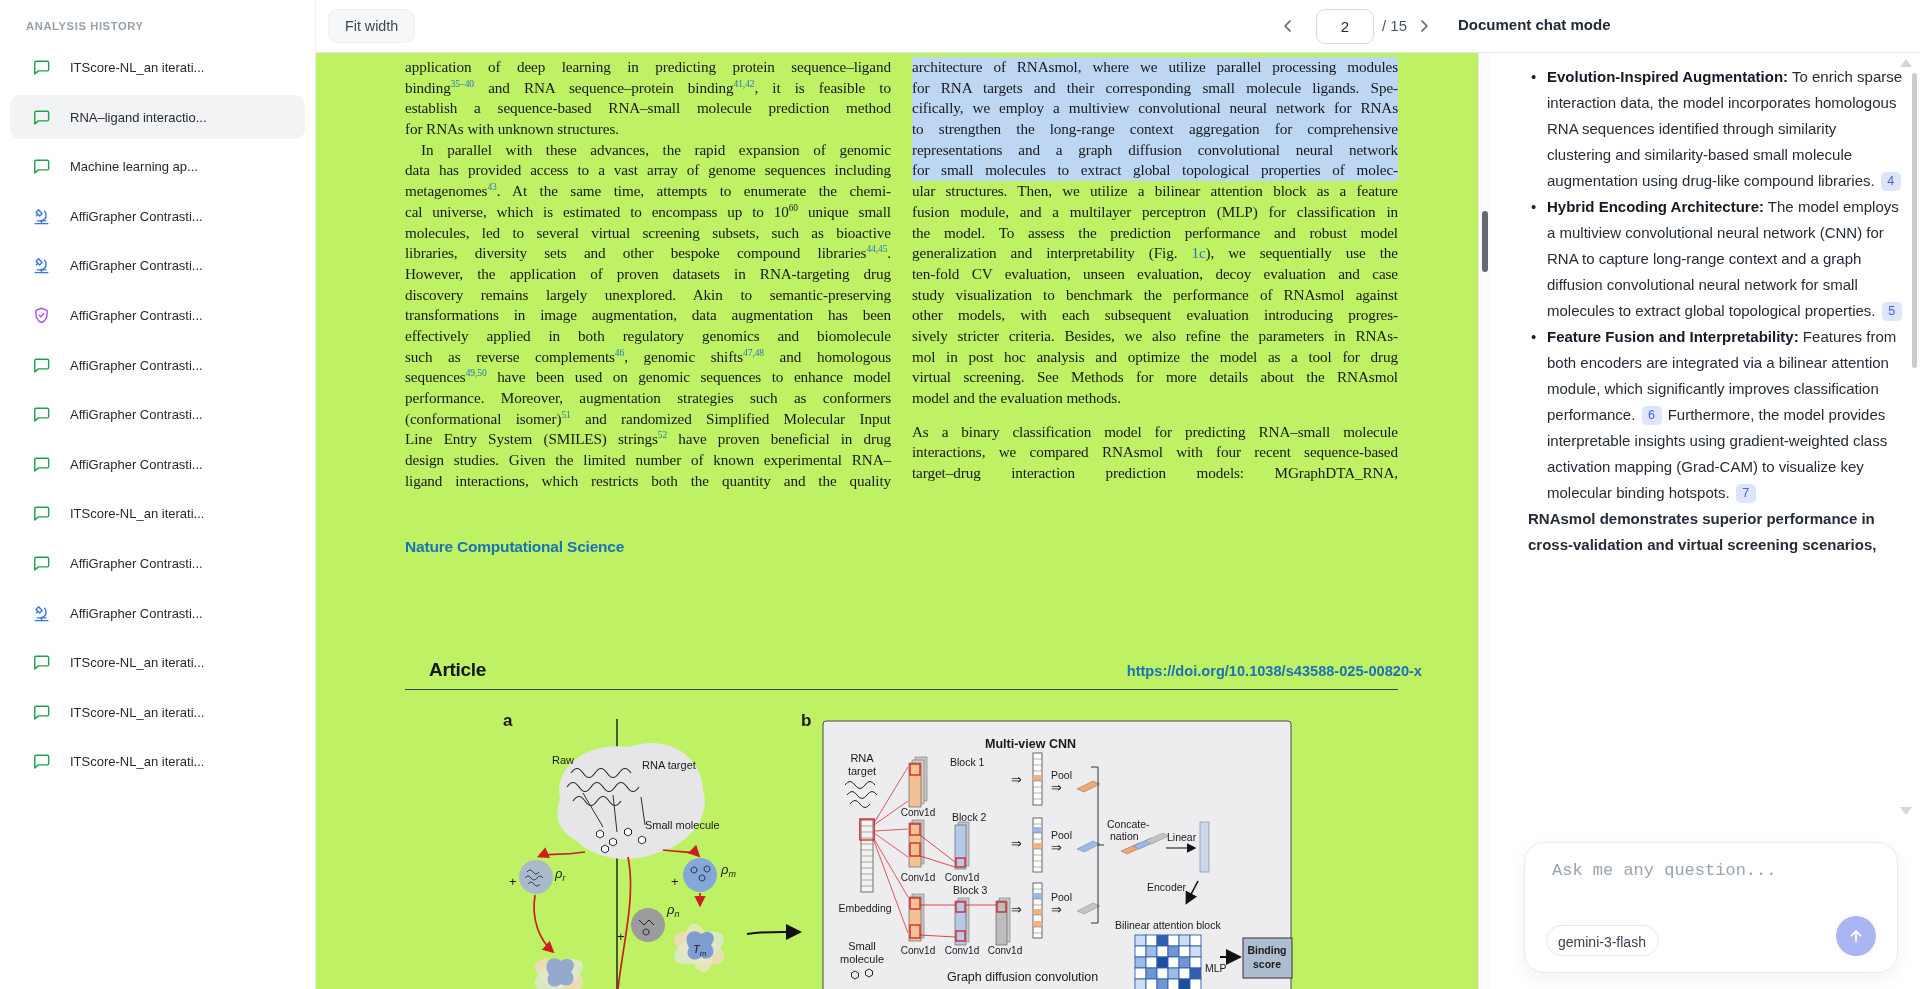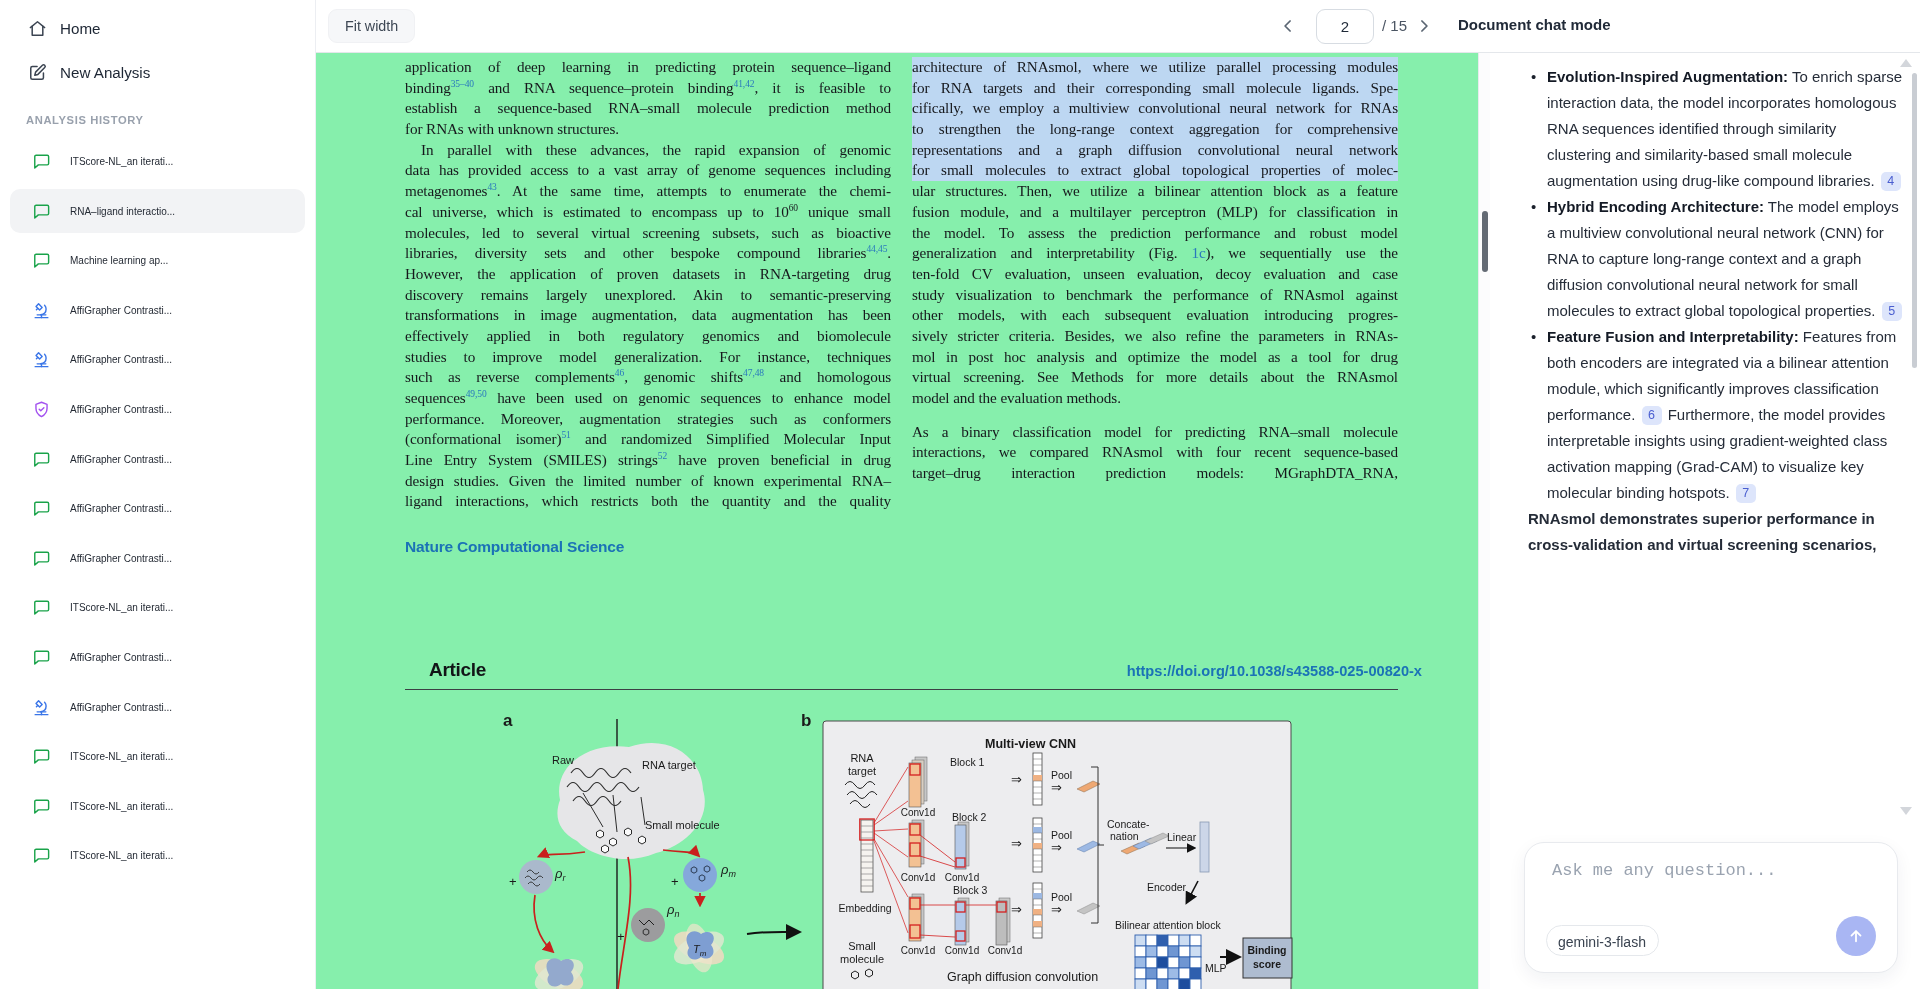--- a/index.html
+++ b/index.html
@@ -10,21 +10,21 @@
   
   #sidebar { position:absolute; left:0; top:0; width:316px; height:989px;
     background:#fff; border-right:1px solid #eceef2; overflow:hidden; }
   .side-top { padding-top:6px; }
   .side-row { display:flex; align-items:center; gap:13px; height:44px; padding:0 14px 0 28px;
     font-size:15.2px; font-weight:500; color:#1d2634; cursor:pointer; }
   .side-row .nav-ico svg { width:19px; height:19px; display:block; color:#3c4552; }
   .hist-label { font-size:11.2px; font-weight:700; letter-spacing:.055em; color:#99a1ad;
     padding:20px 0 8px 26px; }
   .side-item { display:flex; align-items:center; gap:19px; height:44px; margin:5.6px 10px;
-    padding:0 8px 0 22px; border-radius:10px; font-size:10px; color:#252b35; cursor:pointer;
+    padding:0 8px 0 22px; border-radius:10px; font-size:13px; color:#252b35; cursor:pointer;
     white-space:nowrap; overflow:hidden; }
   .side-item.selected { background:#f2f3f5; }
   .side-ico svg { width:19px; height:19px; display:block; }
   .ic-chat { color:var(--chat-green,#1aa34a); }
   .ic-microscope { color:var(--microscope-blue,#3b76e8); }
   .ic-shield { color:var(--shield-purple,#a352ef); }
 
   
   #main-header { position:absolute; left:316px; top:0; width:1604px; height:53px;
     background:#fff; border-bottom:1px solid #e4e7eb; }
@@ -37,21 +37,21 @@
   #chev-right { left:1098px; }
   .page-input { position:absolute; left:1000px; top:9px; width:58px; height:35px;
     border:1.5px solid #d7dce2; border-radius:9px; text-align:center; font-size:15px;
     color:#1f2937; outline:none; background:#fff; font-family:inherit; }
   .page-total { position:absolute; left:1066px; top:17px; font-size:15px; color:#4b5563; }
   .mode-label { position:absolute; left:1142px; top:16px; font-size:15px; font-weight:600;
     color:#212a38; cursor:pointer; }
 
   
   #pdf-area { position:absolute; left:316px; top:53px; width:1162px; height:936px;
-    background:#86efac; overflow:hidden; }
+    background:#bef264; overflow:hidden; }
   .pdf-text { font-family:"Liberation Serif","DejaVu Serif",serif; font-size:15.2px;
     color:#16181c; letter-spacing:-0.1px; }
   #col-left  { position:absolute; left:89px;  top:4px; width:486px; }
   #col-right { position:absolute; left:596px; top:4px; width:486px; }
   .pline { height:20.7px; line-height:20.7px; white-space:nowrap;
     text-align:justify; text-align-last:justify; }
   .pline.nj { text-align-last:left; }
   .pline.ind { text-indent:16px; }
   .pline.hl { background:var(--highlight,#bdd7f2); }
   .pline.bold { font-weight:700; }
@@ -112,40 +112,20 @@
   .model-pill svg.chev { width:11px; height:11px; color:#8a939f; }
   .send-btn { position:absolute; right:21px; bottom:16px; width:40px; height:40px; border-radius:50%;
     background:var(--send-button,#a9b6f3); display:flex; align-items:center; justify-content:center;
     cursor:pointer; }
   .send-btn svg { width:18px; height:18px; color:#fff; }
 </style>
 </head>
 <body>
 
 <div id="sidebar">
-  <div class="side-top">
-    <div class="side-row">
-      <span class="nav-ico">
-        <svg viewBox="0 0 24 24" fill="none" stroke="currentColor" stroke-width="1.9" stroke-linecap="round" stroke-linejoin="round">
-            <path d="M3 10.8 12 3.5l9 7.3"></path>
-            <path d="M5.3 9.3V20.5h13.4V9.3"></path>
-          </svg>
-      </span>
-      <span>Home</span>
-    </div>
-    <div class="side-row">
-      <span class="nav-ico">
-        <svg viewBox="0 0 24 24" fill="none" stroke="currentColor" stroke-width="1.9" stroke-linecap="round" stroke-linejoin="round">
-            <path d="M11.5 4.5H5.5a2 2 0 0 0-2 2v12a2 2 0 0 0 2 2h12a2 2 0 0 0 2-2v-6"></path>
-            <path d="M18.2 2.9a2.05 2.05 0 0 1 2.9 2.9L12.5 14.4l-3.9 1 1-3.9Z"></path>
-          </svg>
-      </span>
-      <span>New Analysis</span>
-    </div>
-  </div>
   <div class="hist-label">ANALYSIS HISTORY</div>
   <div id="history-list">
       <div class="side-item">
         <span class="side-ico ic-chat">
           <svg viewBox="0 0 24 24" fill="none" stroke="currentColor" stroke-width="1.8" stroke-linecap="round" stroke-linejoin="round">
             <path d="M21 14.6c0 .9-.8 1.7-1.7 1.7H8l-4.5 3.9V5.7C3.5 4.8 4.3 4 5.2 4h14.1c.9 0 1.7.8 1.7 1.7z"></path>
           </svg>
         </span>
         <span class="side-label">ITScore-NL_an iterati...</span>
       </div>
@@ -306,21 +286,20 @@
       <div class="pline ind">In parallel with these advances, the rapid expansion of genomic</div>
       <div class="pline">data has provided access to a vast array of genome sequences including</div>
       <div class="pline">metagenomes<sup class="ref">43</sup>. At the same time, attempts to enumerate the chemi-</div>
       <div class="pline">cal universe, which is estimated to encompass up to 10<sup>60</sup> unique small</div>
       <div class="pline">molecules, led to several virtual screening subsets, such as bioactive</div>
       <div class="pline">libraries, diversity sets and other bespoke compound libraries<sup class="ref">44,45</sup>.</div>
       <div class="pline">However, the application of proven datasets in RNA-targeting drug</div>
       <div class="pline">discovery remains largely unexplored. Akin to semantic-preserving</div>
       <div class="pline">transformations in image augmentation, data augmentation has been</div>
       <div class="pline">effectively applied in both regulatory genomics and biomolecule</div>
-      <div class="pline">studies to improve model generalization. For instance, techniques</div>
       <div class="pline">such as reverse complements<sup class="ref">46</sup>, genomic shifts<sup class="ref">47,48</sup> and homologous</div>
       <div class="pline">sequences<sup class="ref">49,50</sup> have been used on genomic sequences to enhance model</div>
       <div class="pline">performance. Moreover, augmentation strategies such as conformers</div>
       <div class="pline">(conformational isomer)<sup class="ref">51</sup> and randomized Simplified Molecular Input</div>
       <div class="pline">Line Entry System (SMILES) strings<sup class="ref">52</sup> have proven beneficial in drug</div>
       <div class="pline">design studies. Given the limited number of known experimental RNA–</div>
       <div class="pline">ligand interactions, which restricts both the quantity and the quality</div>
     </div>
   <div id="col-right" class="pdf-text">
       <div class="pline hl">architecture of RNAsmol, where we utilize parallel processing modules</div>

